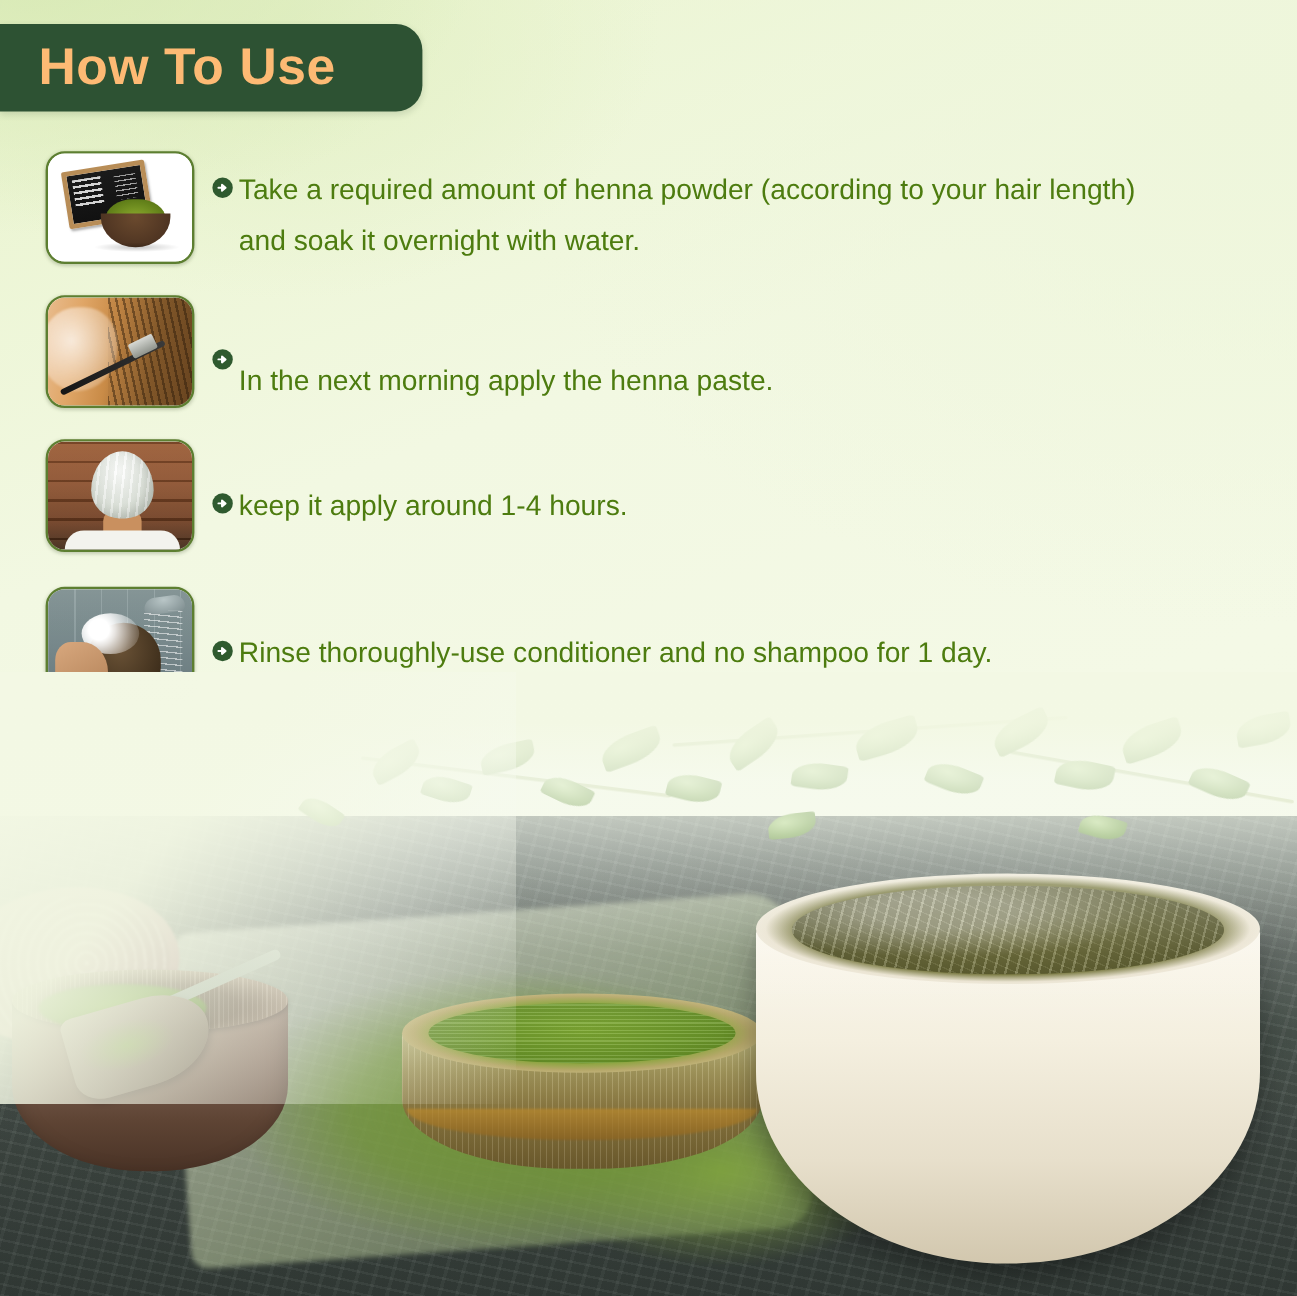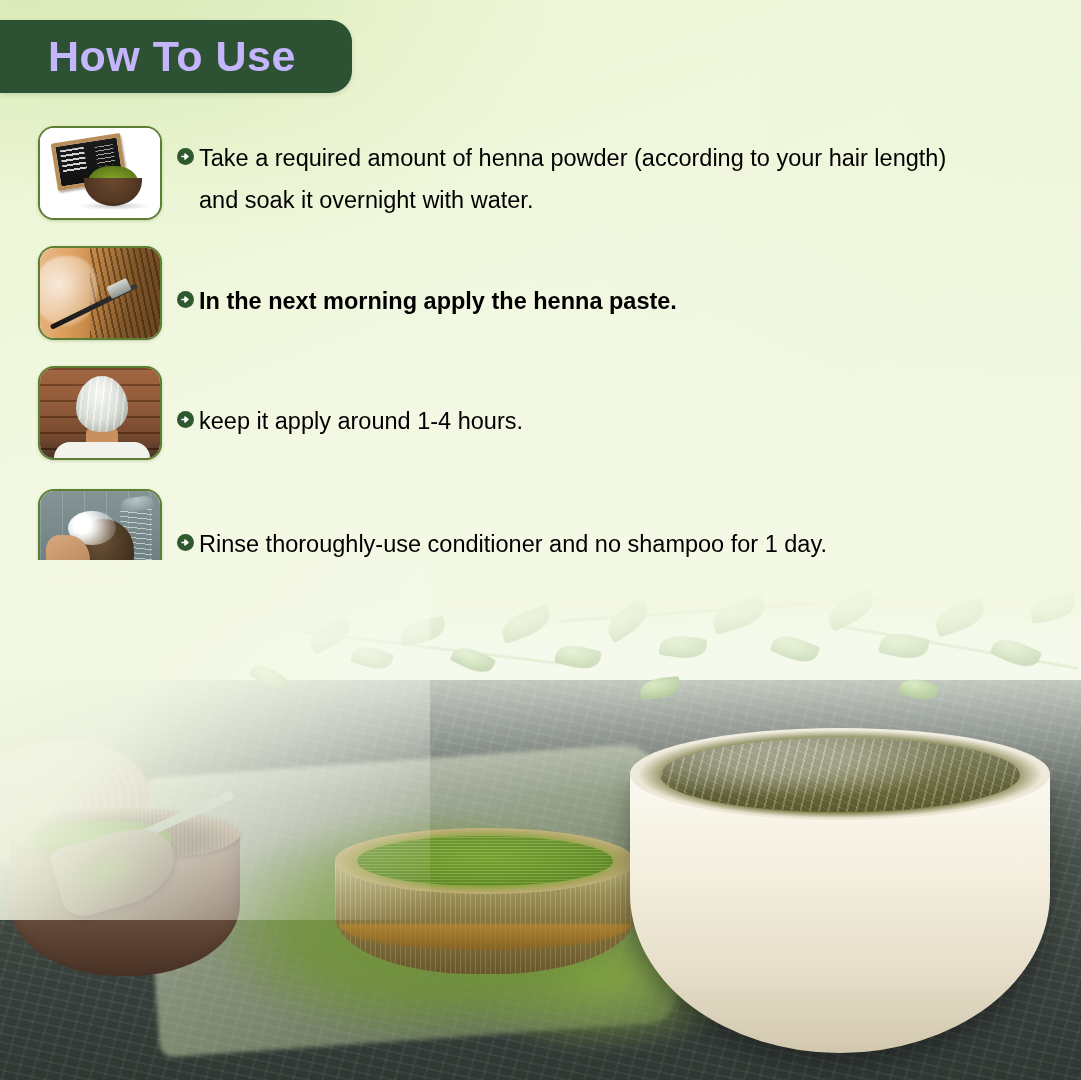--- a/index.html
+++ b/index.html
@@ -50,25 +50,25 @@
     top: 20px;
     width: 352px;
     height: 73px;
     background: #2d5233;
     border-radius: 0 22px 22px 0;
     display: flex;
     align-items: center;
     box-shadow: 0 2px 5px rgba(40,70,40,0.15);
   }
   .title-text {
-    color: #c4b5fd;
+    color: #fdba74;
     font-size: 43px;
     font-weight: bold;
     letter-spacing: .5px;
-    margin-left: 48px;
+    margin-left: 32px;
     line-height: 1;
     white-space: nowrap;
   }
 
   
   .steps {
     position: absolute;
     left: 0; top: 126px;
     width: 1081px;
   }
@@ -276,30 +276,30 @@
     background: #2f5a2f;
     display: flex;
     align-items: center;
     justify-content: center;
   }
   .bullet svg { display: block; }
 
   .step-text {
     position: absolute;
     font-size: 23.5px;
-    color: #000000;
+    color: #4d7c0f;
     line-height: 42px;
     white-space: pre-line;
   }
 
   .step-row.r0 .bullet { left: 177px; top: 22px; }
   .step-row.r0 .step-text { left: 199px; top: 11px; width: 880px; }
 
   .step-row.r1 .bullet { left: 177px; top: 45px; }
-  .step-row.r1 .step-text { left: 199px; top: 34px; width: 860px; font-weight: bold; }
+  .step-row.r1 .step-text { left: 199px; top: 50px; width: 860px; }
 
   .step-row.r2 .bullet { left: 177px; top: 45px; }
   .step-row.r2 .step-text { left: 199px; top: 34px; width: 860px; }
 
   .step-row.r3 .bullet { left: 177px; top: 45px; }
   .step-row.r3 .step-text { left: 199px; top: 34px; width: 880px; }
 
   
   .photo {
     position: absolute;

